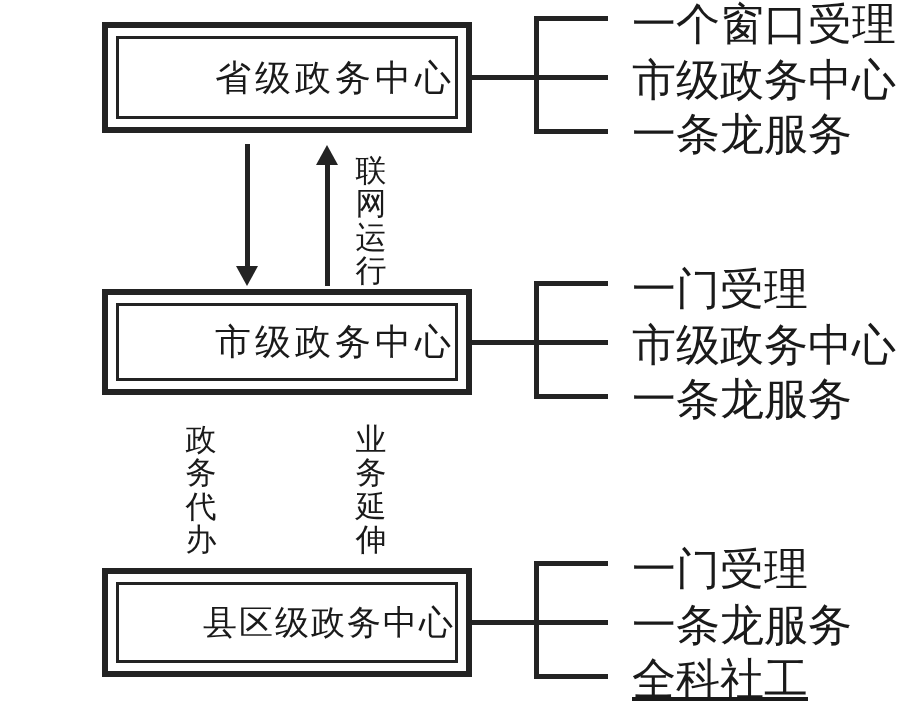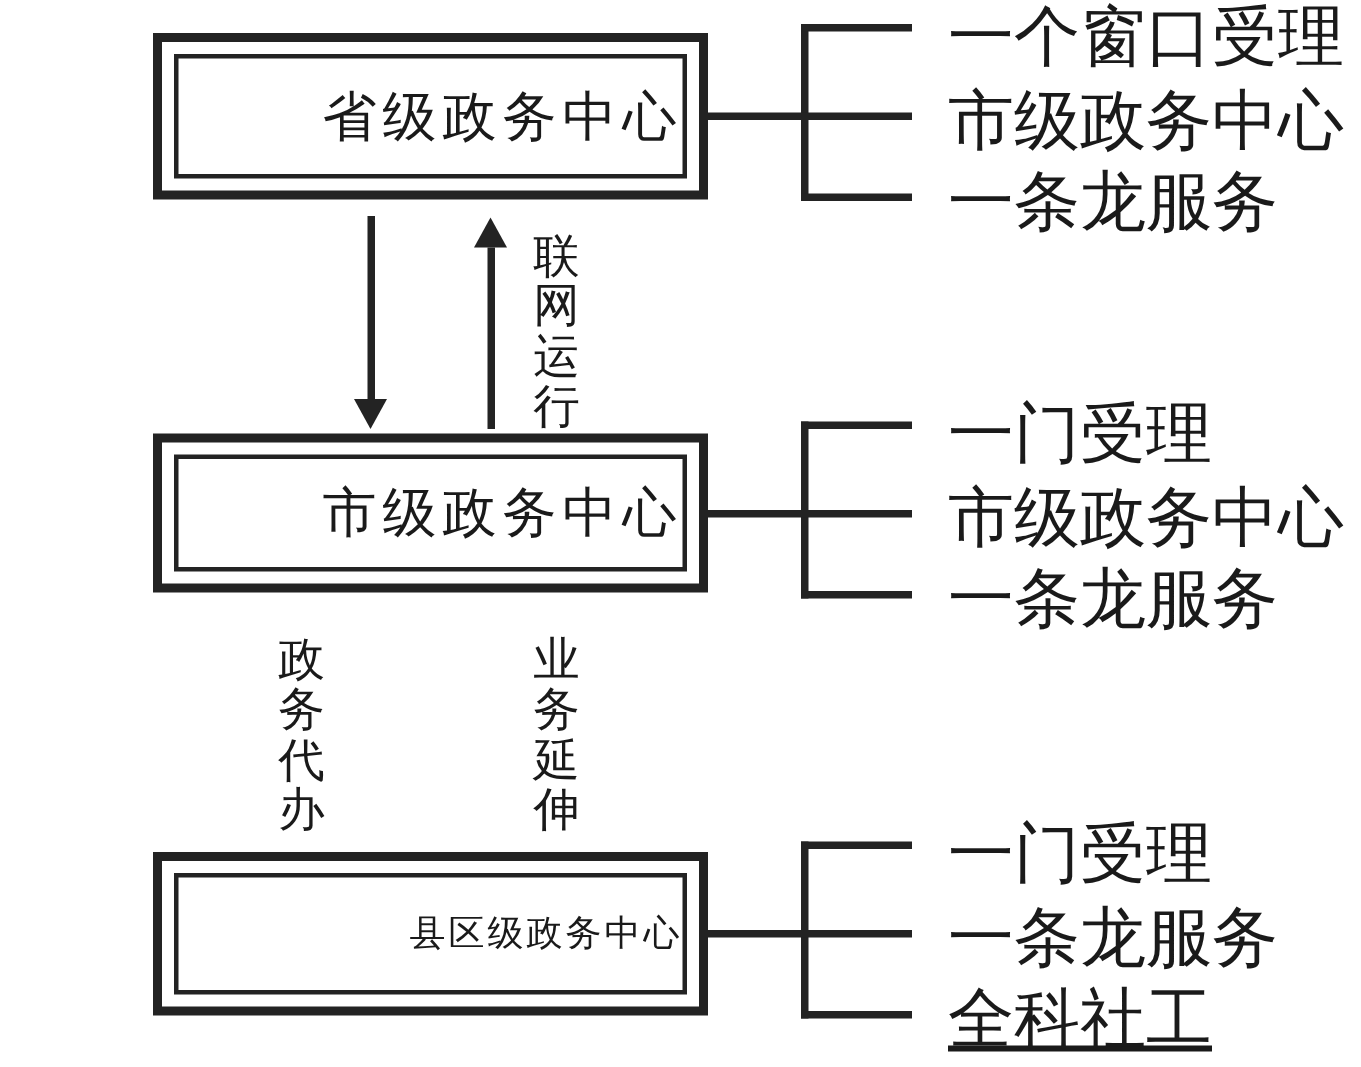--- a/index.html
+++ b/index.html
@@ -46,21 +46,21 @@
   }
   .node-label {
     font-size: 36px;
     line-height: 1;
     letter-spacing: 4px;
     white-space: nowrap;
     color: #1a1a1a;
     text-indent: 4px;
   }
   .node-label.compact {
-    font-size: 24px;
+    font-size: 34px;
     letter-spacing: 2px;
   }
 
   #node-province { left: 102px; top: 22px;  width: 370px; height: 111px; }
   #node-city     { left: 102px; top: 289px; width: 370px; height: 106px; }
   #node-county   { left: 102px; top: 568px; width: 370px; height: 109px; }
 
   
   .bracket-group {
     position: absolute;

